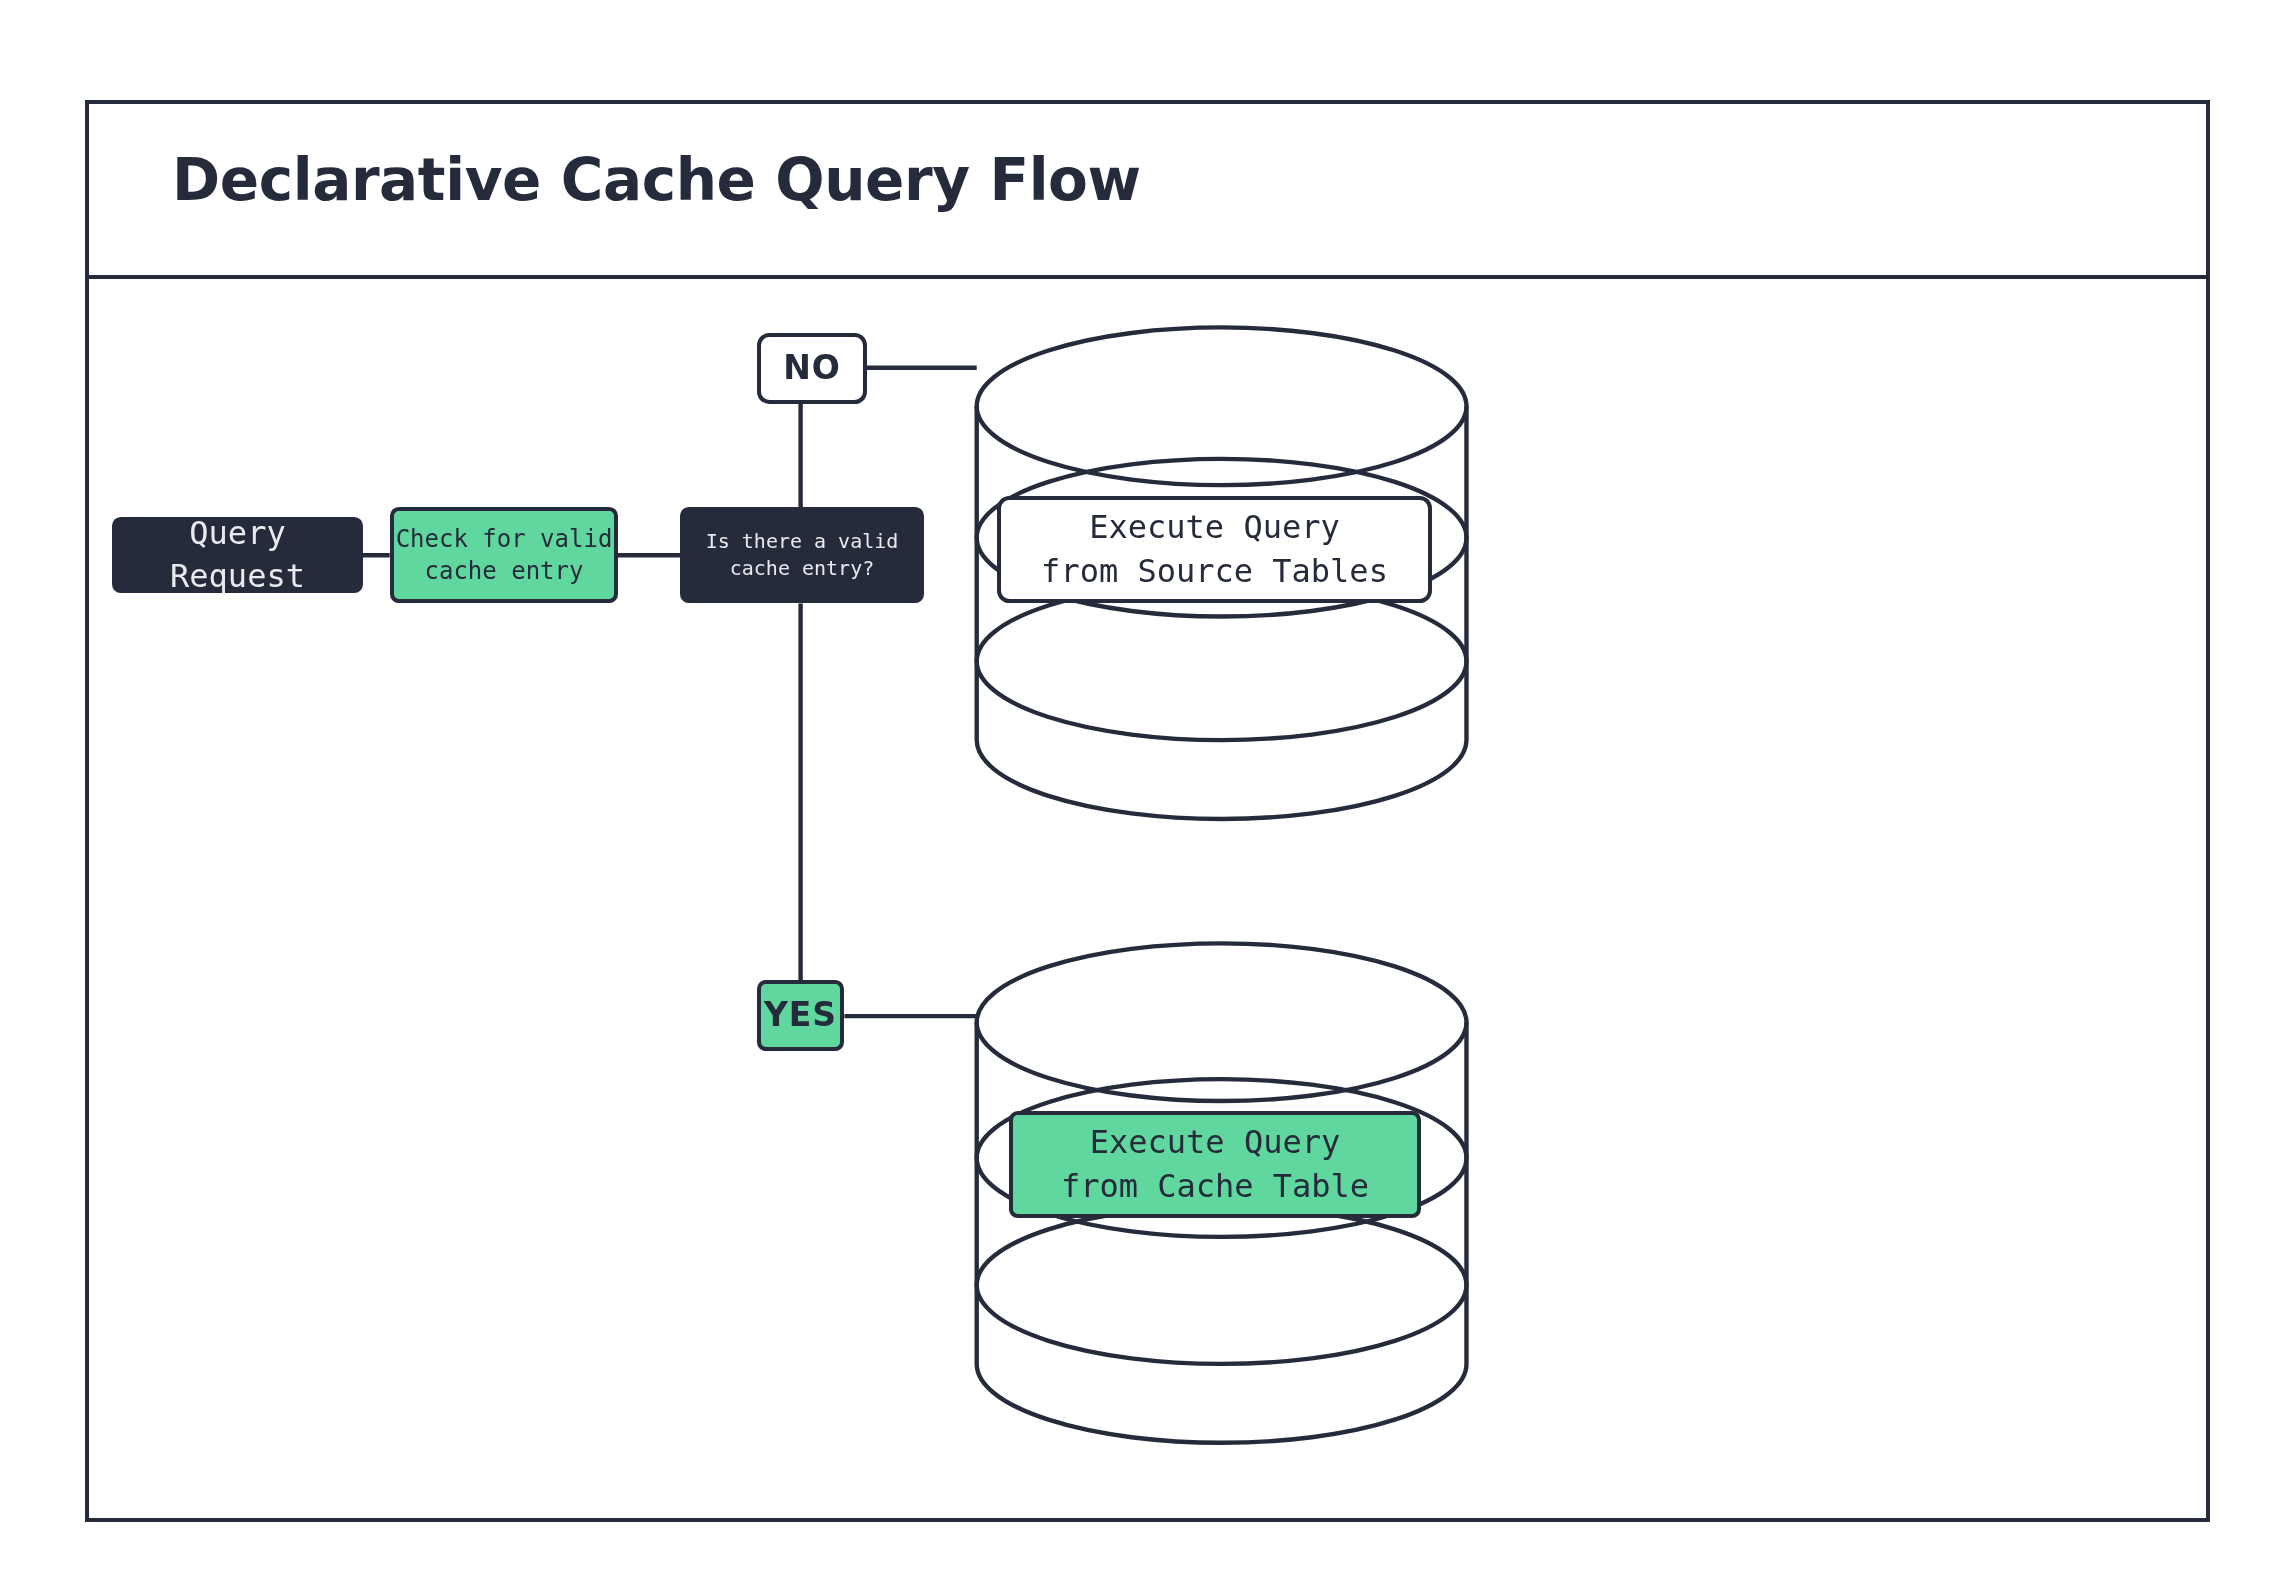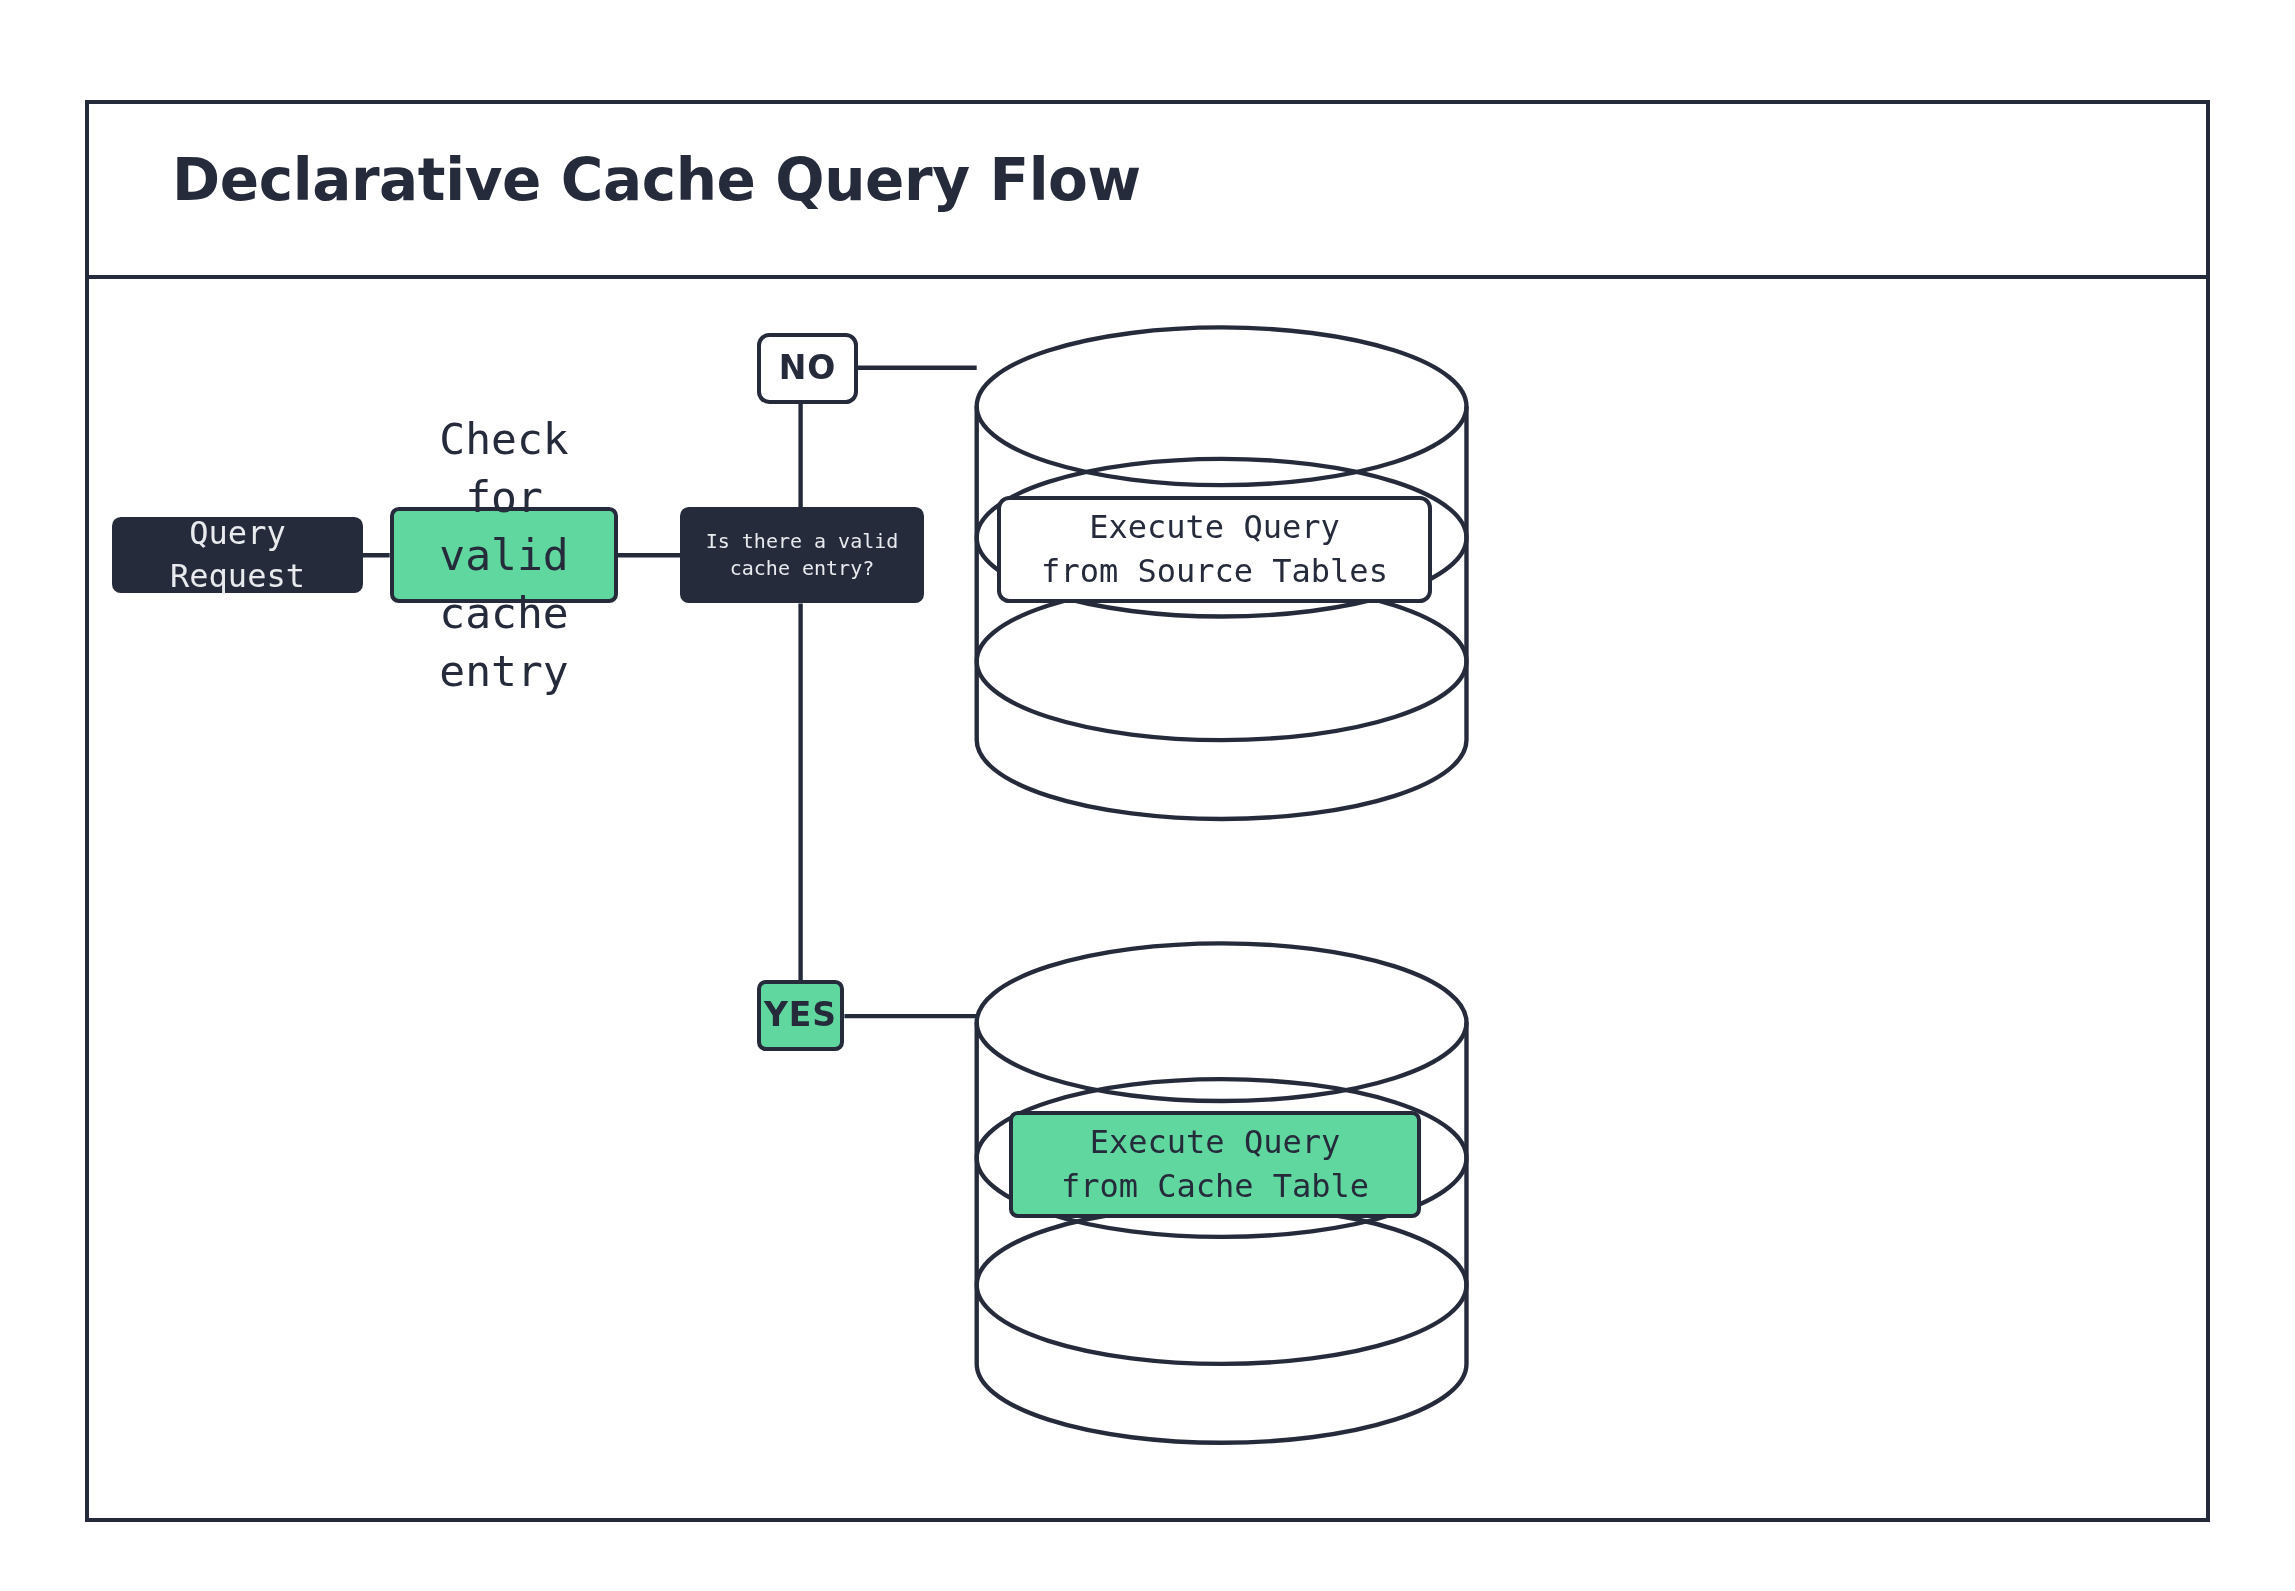--- a/index.html
+++ b/index.html
@@ -108,28 +108,28 @@
     letter-spacing: 0.9px;
   }
 
   
   #node-query-request {
     left: 23px;  top: 413px;  width: 251px;  height: 76px;
     font-size: 32px;
   }
   #node-check-cache {
     left: 301px; top: 403px;  width: 228px;  height: 96px;
-    font-size: 43px;
+    font-size: 24px;
   }
   #node-decision {
     left: 591px; top: 403px;  width: 244px;  height: 96px;
     font-size: 20px;
   }
   #chip-no {
-    left: 668px; top: 229px;  width: 101px;  height: 71px;
+    left: 668px; top: 229px;  width: 110px;  height: 71px;
   }
   #chip-yes {
     left: 668px; top: 876px; width: 87px;  height: 71px;
   }
   #node-source-label {
     left: 908px; top: 392px; width: 435px; height: 107px;
     font-size: 32px;
   }
   #node-cache-label {
     left: 920px; top: 1007px; width: 412px; height: 107px;

